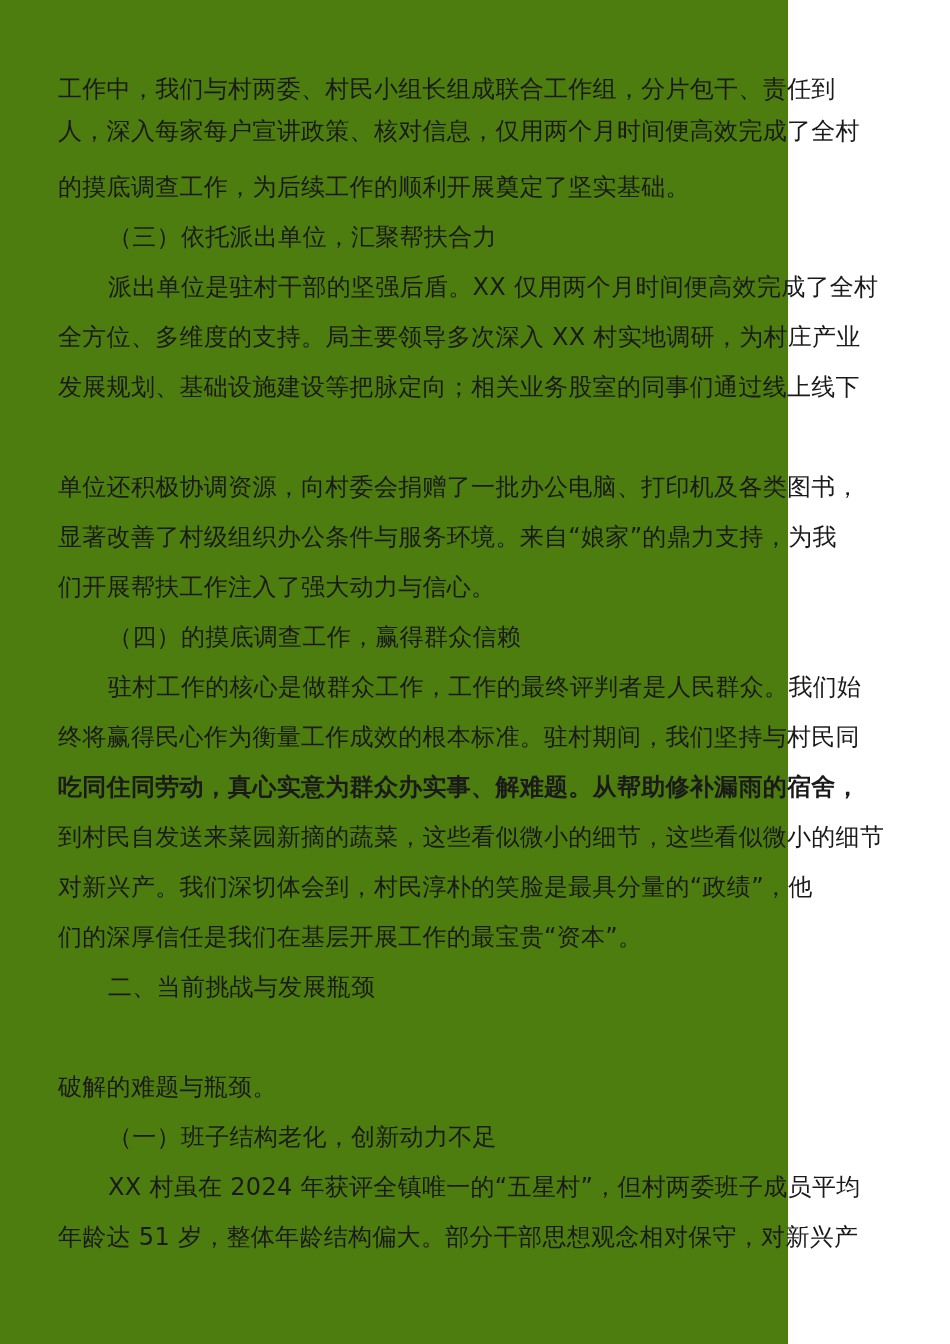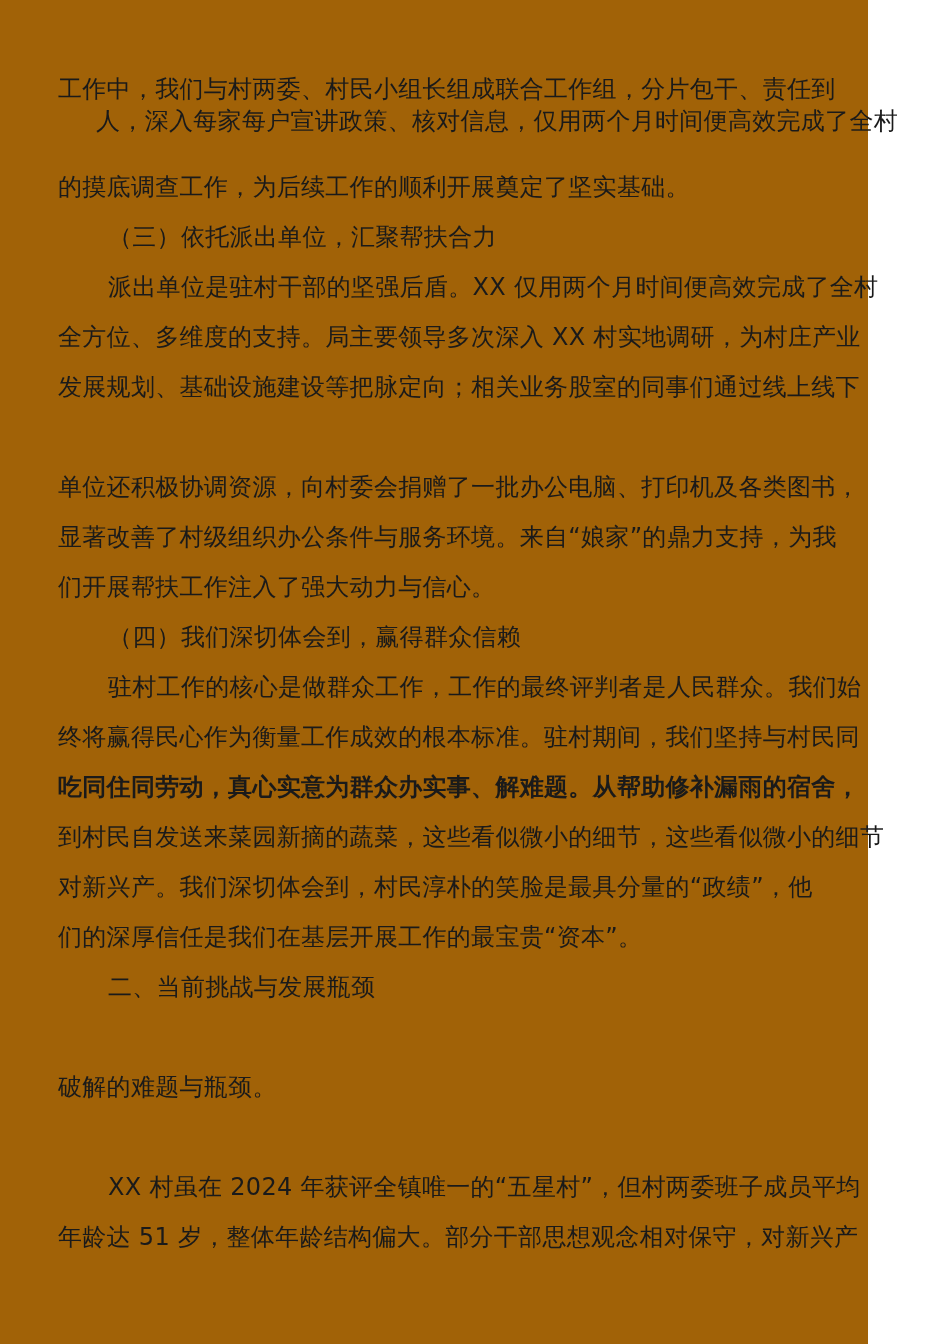--- a/index.html
+++ b/index.html
@@ -12,23 +12,23 @@
       height: 1344px;
       overflow: hidden;
       position: relative;
       font-family: "DejaVu Sans", "Liberation Sans", sans-serif;
       color: #1a1a1a;
     }
     .page {
       position: absolute;
       left: 0;
       top: 0;
-      width: 868px;
+      width: 788px;
       height: 1344px;
-      background: #a16207;
+      background: #4d7c0f;
     }
     .line {
       position: absolute;
       left: 58px;
       width: 840px;
       height: 50px;
       font-size: 24px;
       line-height: 50px;
       white-space: nowrap;
       letter-spacing: 0.3px;
@@ -39,42 +39,43 @@
     .heading {
       left: 108px;
     }
   </style>
 </head>
 <body>
 
 <div class="page">
 
   <div class="line" style="top:64px;">工作中，我们与村两委、村民小组长组成联合工作组，分片包干、责任到</div>
-  <div class="line" style="top:96px;text-align:right;">人，深入每家每户宣讲政策、核对信息，仅用两个月时间便高效完成了全村</div>
+  <div class="line" style="top:106px;">人，深入每家每户宣讲政策、核对信息，仅用两个月时间便高效完成了全村</div>
   <div class="line" style="top:162px;">的摸底调查工作，为后续工作的顺利开展奠定了坚实基础。</div>
 
   <div class="line heading" style="top:212px;">（三）依托派出单位，汇聚帮扶合力</div>
 
   <div class="line indent" style="top:262px;">派出单位是驻村干部的坚强后盾。XX 仅用两个月时间便高效完成了全村</div>
   <div class="line" style="top:362px;">发展规划、基础设施建设等把脉定向；相关业务股室的同事们通过线上线下</div>
   <div class="line" style="top:312px;">全方位、多维度的支持。局主要领导多次深入 XX 村实地调研，为村庄产业</div>
   <div class="line" style="top:462px;">单位还积极协调资源，向村委会捐赠了一批办公电脑、打印机及各类图书，</div>
   <div class="line" style="top:512px;">显著改善了村级组织办公条件与服务环境。来自“娘家”的鼎力支持，为我</div>
   <div class="line" style="top:562px;">们开展帮扶工作注入了强大动力与信心。</div>
 
-  <div class="line heading" style="top:612px;">（四）我们深切体会到，赢得群众信赖</div>
+  <div class="line heading" style="top:612px;">（四）的摸底调查工作，赢得群众信赖</div>
 
   <div class="line indent" style="top:662px;">驻村工作的核心是做群众工作，工作的最终评判者是人民群众。我们始</div>
   <div class="line" style="top:712px;">终将赢得民心作为衡量工作成效的根本标准。驻村期间，我们坚持与村民同</div>
   <div class="line" style="top:762px;font-weight:bold;">吃同住同劳动，真心实意为群众办实事、解难题。从帮助修补漏雨的宿舍，</div>
   <div class="line" style="top:812px;">到村民自发送来菜园新摘的蔬菜，这些看似微小的细节，这些看似微小的细节</div>
   <div class="line" style="top:862px;">对新兴产。我们深切体会到，村民淳朴的笑脸是最具分量的“政绩”，他</div>
   <div class="line" style="top:912px;">们的深厚信任是我们在基层开展工作的最宝贵“资本”。</div>
 
   <div class="line heading" style="top:962px;">二、当前挑战与发展瓶颈</div>
 
   <div class="line" style="top:1062px;">破解的难题与瓶颈。</div>
 
+  <div class="line heading" style="top:1112px;">（一）班子结构老化，创新动力不足</div>
 
   <div class="line indent" style="top:1162px;">XX 村虽在 2024 年获评全镇唯一的“五星村”，但村两委班子成员平均</div>
   <div class="line" style="top:1212px;">年龄达 51 岁，整体年龄结构偏大。部分干部思想观念相对保守，对新兴产</div>
 
 </div>
 
 </body></html>

